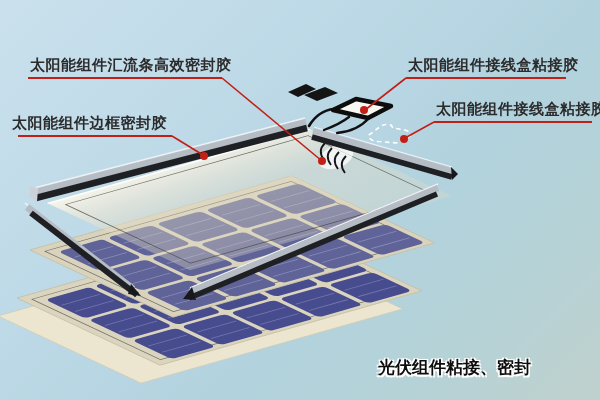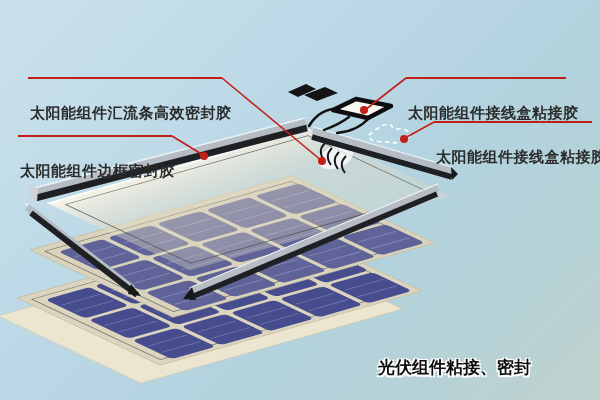--- a/index.html
+++ b/index.html
@@ -4,21 +4,21 @@
 <style>
   html,body{margin:0;padding:0;background:#e8e8e8;}
   .stage{
     position:relative;width:600px;height:400px;overflow:hidden;
     font-family:"DejaVu Sans","Liberation Sans",sans-serif;
     background:linear-gradient(135deg,#cae1ed 0%,#bcd8e6 38%,#b2d2de 62%,#b6d2d6 82%,#c0d1cd 100%);
   }
   .stage svg{position:absolute;left:0;top:0;}
   .callout{
     position:absolute;font-size:15px;font-weight:600;color:#2b2b2b;
-    white-space:nowrap;letter-spacing:.5px;line-height:19px;margin-top:48px;
+    white-space:nowrap;letter-spacing:.5px;line-height:19px;
   }
   .title{
     position:absolute;left:378px;top:356px;font-size:17px;font-weight:bold;
     color:#0d0d0d;white-space:nowrap;letter-spacing:0px;
     text-shadow:-1.5px -1.5px 0 #fff,1.5px -1.5px 0 #fff,-1.5px 1.5px 0 #fff,1.5px 1.5px 0 #fff,0 0 3px rgba(255,255,255,.8);
     font-family:Liberation Serif, serif;
   }
 </style>
 </head>
 <body>
@@ -207,19 +207,19 @@
   </g>
   <g fill="#c22017">
     <circle cx="322" cy="161" r="4"></circle>
     <circle cx="204" cy="156" r="4"></circle>
     <circle cx="364" cy="110" r="4"></circle>
     <circle cx="404" cy="139" r="4"></circle>
   </g>
 </svg>
 
 <div class="callout" style="left:30px;top:56px">太阳能组件汇流条高效密封胶</div>
-<div class="callout" style="left:20px;top:114px">太阳能组件边框密封胶</div>
+<div class="callout" style="left:12px;top:114px">太阳能组件边框密封胶</div>
 <div class="callout" style="left:408px;top:56px">太阳能组件接线盒粘接胶</div>
 <div class="callout" style="left:436px;top:100px">太阳能组件接线盒粘接胶</div>
 
 <div class="title">光伏组件粘接、密封</div>
 
 </div>
 
 </body></html>

